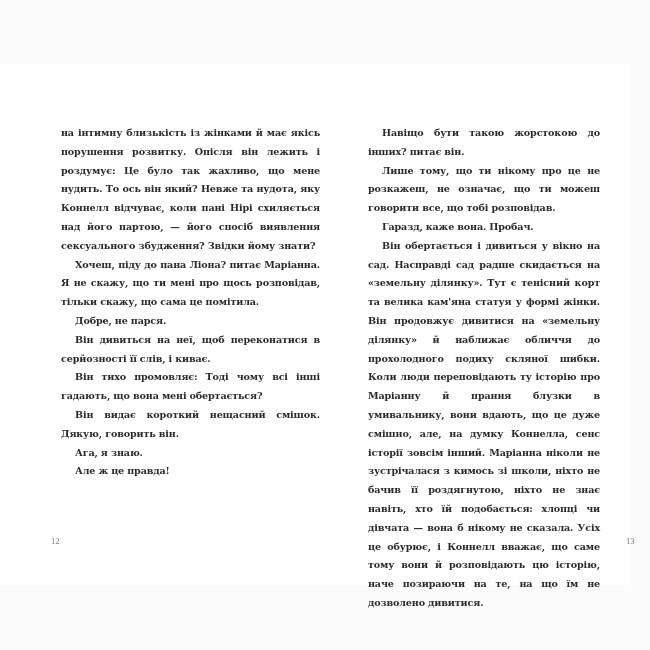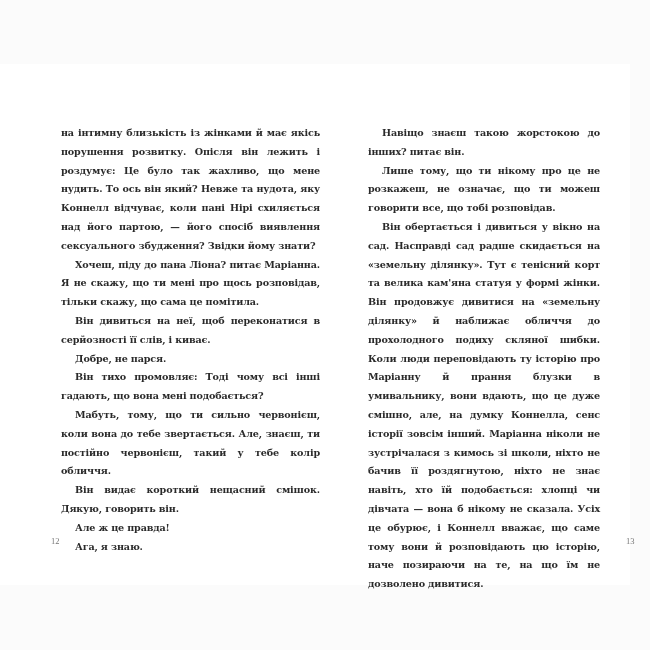--- a/index.html
+++ b/index.html
@@ -35,31 +35,31 @@
   .folio.left { left:40px;margin-left:11px; }
   .folio.right { left:626px; }
 </style>
 </head>
 <body>
 
 <div class="spread">
   <div class="page left">
     <p>на інтимну близькість із жінками й має якісь порушення розвитку. Опісля він лежить і роздумує: Це було так жахливо, що мене нудить. То ось він який? Невже та нудота, яку Коннелл відчуває, коли пані Нірі схиляється над його партою, — його спосіб виявлення сексуального збудження? Звідки йому знати?</p>
     <p class="indent">Хочеш, піду до пана Ліона? питає Маріанна. Я не скажу, що ти мені про щось розповідав, тільки скажу, що сама це помітила.</p>
+    <p class="indent">Добре, не парся.</p>
     <p class="indent">Він дивиться на неї, щоб переконатися в серйозності її слів, і киває.</p>
-    <p class="indent">Добре, не парся.</p>
-    <p class="indent">Він тихо промовляє: Тоді чому всі інші гадають, що вона мені подобається?</p>
-    <p class="indent">Мабуть, тому, що ти сильно червонієш, коли вона до тебе звертається. Але, знаєш, ти постійно червонієш, такий у тебе колір обличчя.</p>
+    <p class="indent">Він тихо промовляє: Тоді чому всі інші гадають, що вона мені обертається?</p>
     <p class="indent">Він видає короткий нещасний смішок. Дякую, говорить він.</p>
+    <p class="indent">Ага, я знаю.</p>
     <p class="indent">Але ж це правда!</p>
-    <p class="indent">Ага, я знаю.</p>
 
   </div>
   <div class="folio left">12</div>
 
   <div class="page right">
-    <p class="indent">Навіщо знаєш такою жорстокою до інших? питає він.</p>
+    <p class="indent">Навіщо бути такою жорстокою до інших? питає він.</p>
     <p class="indent">Лише тому, що ти нікому про це не розкажеш, не означає, що ти можеш говорити все, що тобі розповідав.</p>
+    <p class="indent">Гаразд, каже вона. Пробач.</p>
     <p class="indent">Він обертається і дивиться у вікно на сад. Насправді сад радше скидається на «земельну ділянку». Тут є тенісний корт та велика кам'яна статуя у формі жінки. Він продовжує дивитися на «земельну ділянку» й наближає обличчя до прохолодного подиху скляної шибки. Коли люди переповідають ту історію про Маріанну й прання блузки в умивальнику, вони вдають, що це дуже смішно, але, на думку Коннелла, сенс історії зовсім інший. Маріанна ніколи не зустрічалася з кимось зі школи, ніхто не бачив її роздягнутою, ніхто не знає навіть, хто їй подобається: хлопці чи дівчата — вона б нікому не сказала. Усіх це обурює, і Коннелл вважає, що саме тому вони й розповідають цю історію, наче позираючи на те, на що їм не дозволено дивитися.</p>
 
   </div>
   <div class="folio right">13</div>
 </div>
 
 </body></html>

